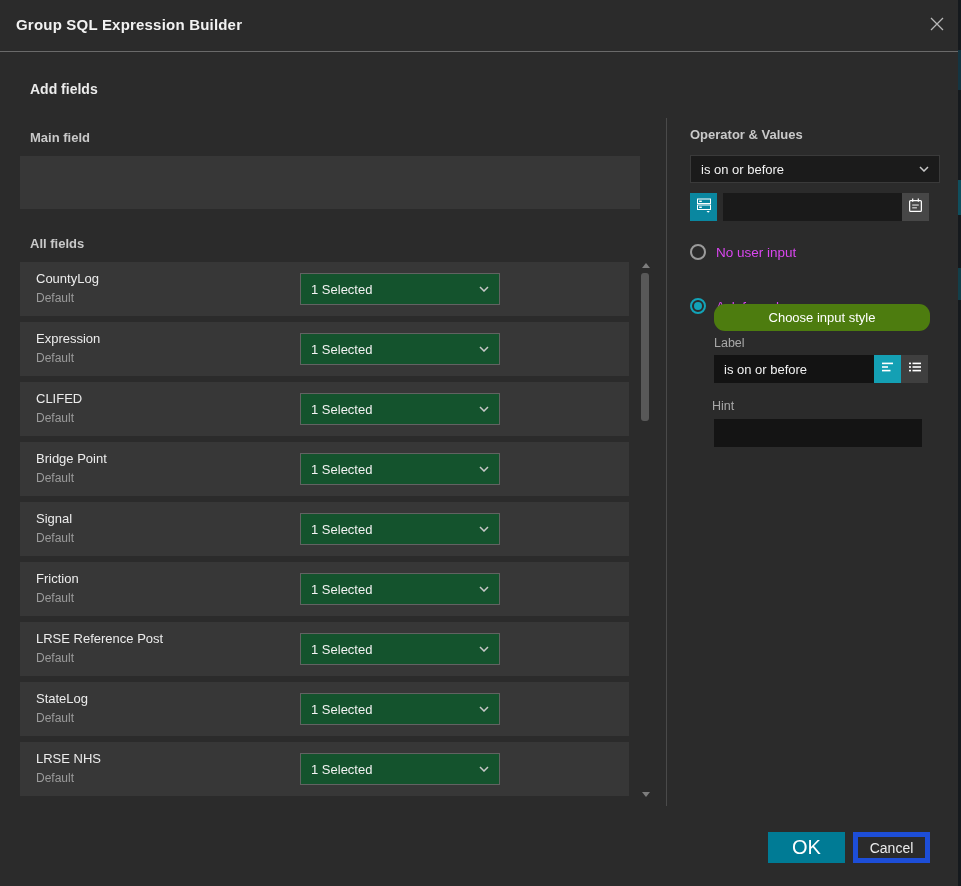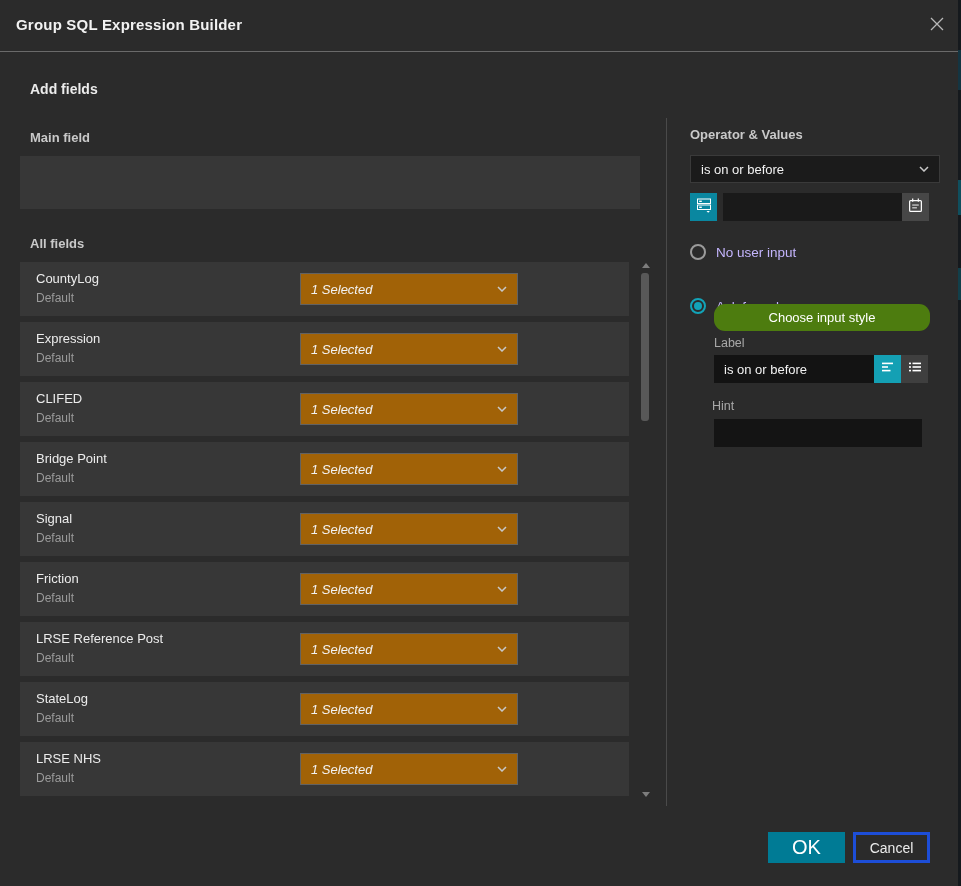--- a/index.html
+++ b/index.html
@@ -49,21 +49,21 @@
   
   .main-field-box { position:absolute; left:20px; top:156px; width:620px; height:53px; background:#373737; }
   .sel-layer { left:38px;  top:166px; width:245px; height:32px; }
   .sel-date-field { left:298px; top:166px; width:204px; height:32px; }
 
   
   .fields-list { position:absolute; left:20px; top:262px; width:609px; }
   .field-row { position:relative; height:54px; margin-bottom:6px; background:#373737; }
   .row-name { position:absolute; left:16px; top:9px;  font-size:13px; color:#ececec; }
   .row-sub  { position:absolute; left:16px; top:29px; font-size:12px; color:#9b9b9b; }
-  .row-select { left:280px; top:11px; width:218px; height:32px; background:#a16207; border-color:#626262;font-style:italic; }
+  .row-select { left:280px; top:11px; width:200px; height:32px; background:#14532d; border-color:#626262; }
 
   
   .scrollbar { position:absolute; left:640px; top:262px; width:12px; height:536px; }
   .scroll-up, .scroll-down { position:absolute; left:2px; width:0; height:0;
     border-left:4px solid transparent; border-right:4px solid transparent; cursor:pointer; }
   .scroll-up   { top:1px;    border-bottom:5px solid #7d7d7d; }
   .scroll-down { bottom:1px; border-top:5px solid #7d7d7d; }
   .scroll-thumb { position:absolute; left:1px; top:11px; width:8px; height:148px;
     background:#585858; border-radius:3px; cursor:pointer; }
 
@@ -77,41 +77,41 @@
   .value-input { left:723px; top:193px; width:179px; height:28px; border:none; background:#1a1a1a; }
   .cal-btn { position:absolute; left:902px; top:193px; width:27px; height:28px; background:#474747;
              display:flex; align-items:center; justify-content:center; cursor:pointer; }
 
   .radio-row { position:absolute; left:690px; display:flex; align-items:center; gap:10px; cursor:pointer; }
   .radio-row-1 { top:244px; } .radio-row-2 { top:273px;margin-top:25px; }
   .radio { width:16px; height:16px; border-radius:50%; border:2px solid #9b9b9b; flex:0 0 16px; }
   .radio.selected { border-color:#12a3b8; position:relative; }
   .radio.selected::after { content:''; position:absolute; left:2px; top:2px; width:8px; height:8px;
     border-radius:50%; background:#12a3b8; }
-  .radio-label { font-size:13.5px; color:#c4b5fd; }
+  .radio-label { font-size:13.5px; color:#d946ef; }
 
   .choose-btn { position:absolute; left:714px; top:304px; width:216px; height:27px; background:#4d7c0f;
     color:#fff; font-size:13px; display:flex; align-items:center; justify-content:center; cursor:pointer;border-radius:11px; }
 
   .caption { position:absolute; font-size:12.5px; color:#a9a9a9; }
   .cap-label { left:714px; top:336px; }
   .cap-hint  { left:712px; top:399px; }
 
   .label-input { left:714px; top:355px; width:160px; height:28px; border:none; background:#131313; }
   .align-btn { position:absolute; left:874px; top:355px; width:27px; height:28px; background:#14a0b4;
     display:flex; align-items:center; justify-content:center; cursor:pointer; }
   .listic-btn { position:absolute; left:901px; top:355px; width:27px; height:28px; background:#3f3f3f;
     display:flex; align-items:center; justify-content:center; cursor:pointer; }
   .hint-input { left:714px; top:419px; width:208px; height:28px; border:none; background:#141414; }
 
   
   .ok-btn { position:absolute; left:768px; top:832px; width:77px; height:31px; background:#007b95;
     color:#fff; font-size:20px; display:flex; align-items:center; justify-content:center; cursor:pointer; }
   .cancel-btn { position:absolute; left:853px; top:832px; width:77px; height:31px; background:transparent;
-    border:3px solid #1d4ed8; color:#ececec; font-size:14px;
+    border:5px solid #1d4ed8; color:#ececec; font-size:14px;
     display:flex; align-items:center; justify-content:center; cursor:pointer; }
 
   
   .edge-strip { position:absolute; right:0; top:0; width:3px; height:886px; background:#15191d; z-index:9; }
   .edge-strip .seg1 { position:absolute; top:50px;  width:3px; height:40px; background:#143542; }
   .edge-strip .seg2 { position:absolute; top:180px; width:3px; height:35px; background:#0f4f5e; }
   .edge-strip .seg3 { position:absolute; top:268px; width:3px; height:32px; background:#123f4a; }
 </style>
 </head>
 <body>

